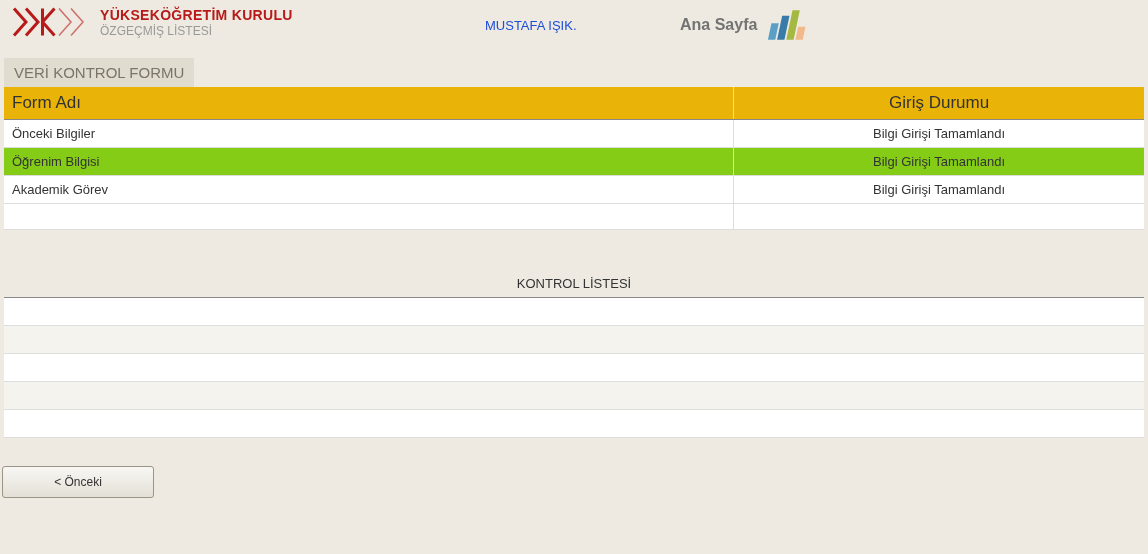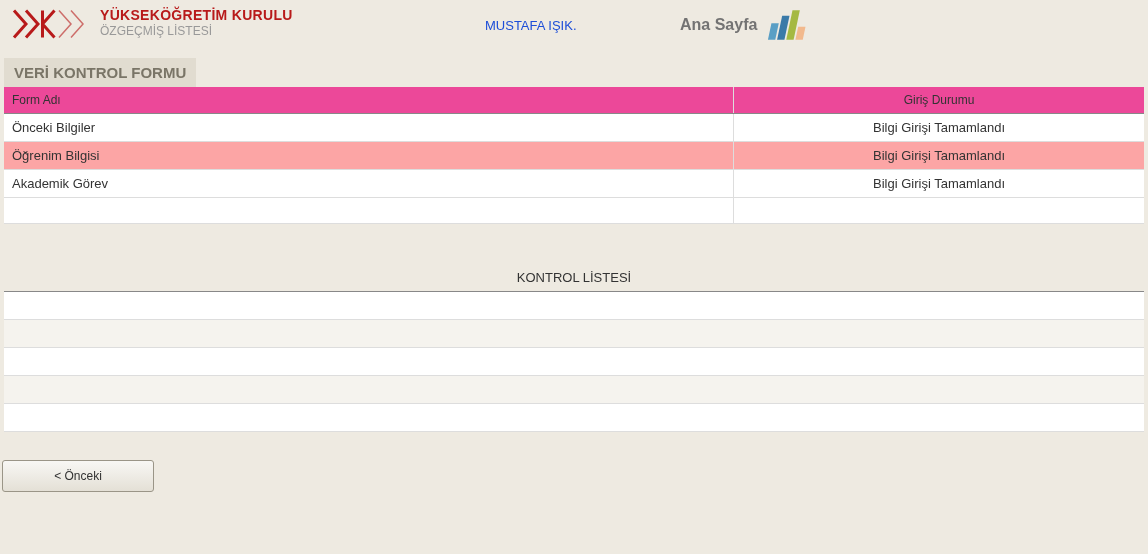--- a/index.html
+++ b/index.html
@@ -13,21 +13,21 @@
       overflow: hidden;
     }
     .header {
       display: flex;
       align-items: center;
       padding: 8px 10px 10px 10px;
       height: 48px;
     }
     .logo-area {
       display: flex;
-      align-items: flex-end;
+      align-items: flex-start;
       gap: 10px;
     }
     .logo-svg {
       width: 80px;
       height: 30px;
     }
     .org-text {
       display: flex;
       flex-direction: column;
       line-height: 1.2;
@@ -65,47 +65,47 @@
       font-weight: bold;
     }
     .bars-svg {
       width: 55px;
       height: 30px;
     }
     .section-title {
       background: #e1dcd0;
       padding: 6px 10px;
       font-size: 15px;
-      font-weight: bold;
+      font-weight: normal;
       color: #7a7567;
       margin: 10px 0 0 4px;
       display: inline-block;
       min-width: 190px;
     }
     .table {
       width: calc(100% - 8px);
       margin: 0 4px;
       border-collapse: collapse;
       background: #fff;
     }
     .table th {
       text-align: left;
       font-weight: normal;
       padding: 6px 8px;
       border-bottom: 1px solid #888;
-      background: #ec4899;
-      font-size: 12px;
+      background: #eab308;
+      font-size: 17px;
     }
     .table td {
       padding: 6px 8px;
       border-bottom: 1px solid #ddd;
       font-size: 13px;
     }
     .table tr.alt td {
-      background: #fca5a5;
+      background: #84cc16;
       margin-left: 24px;
     }
     .table .col-name { width: 64%; }
     .table .col-status { width: 36%; border-left: 1px solid #ddd; text-align: center;}
     .table th.col-status { border-left: 1px solid #ddd; }
     .table tr.empty td { height: 26px; }
     
     .list-title {
       padding: 6px 10px;
       font-size: 13px;

